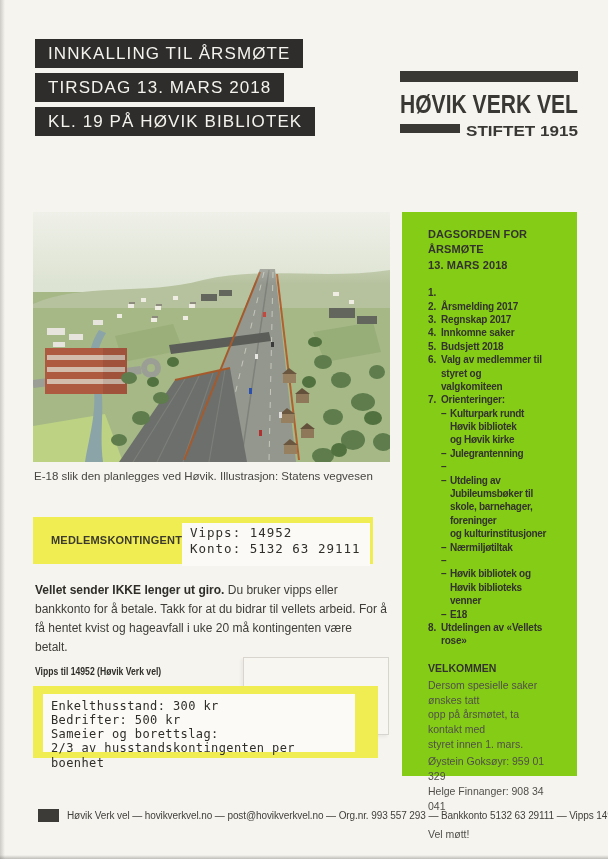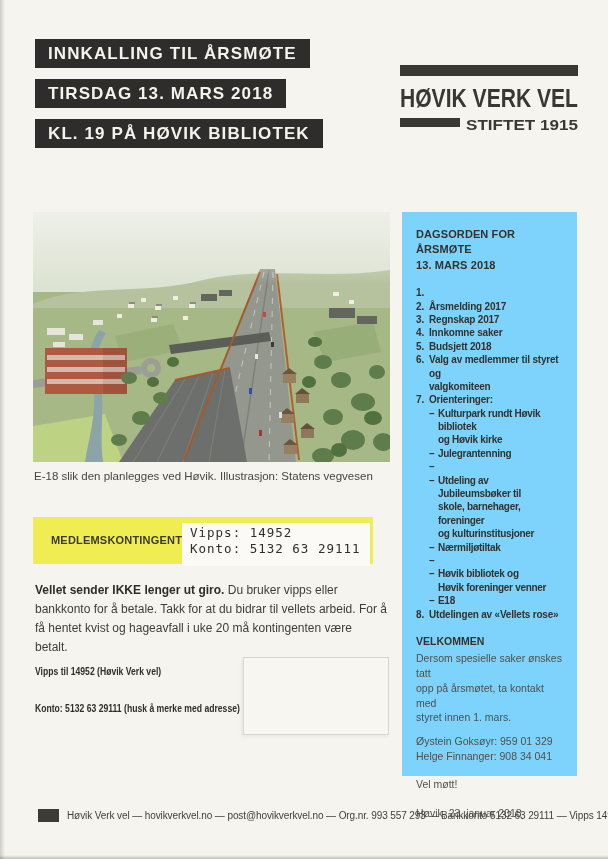--- a/index.html
+++ b/index.html
@@ -5,25 +5,25 @@
   html,body{margin:0;padding:0;}
   .page{position:relative;width:608px;height:859px;background:#f5f4ef;overflow:hidden;
         font-family:"Liberation Sans",sans-serif;color:#33322d;}
   .scan-edge-left{position:absolute;left:0;top:0;width:5px;height:100%;
         background:linear-gradient(to right,rgba(110,108,100,.30),rgba(110,108,100,0));}
   .scan-edge-bottom{position:absolute;left:0;bottom:0;width:100%;height:4px;
         background:linear-gradient(to top,rgba(90,88,82,.35),rgba(90,88,82,0));}
 
   
   .headerbars{position:absolute;left:35px;top:39px;}
-  .bar{display:table;background:#2e2d2b;color:#f4f3ee;font-weight:bold;font-size:17px;
-       letter-spacing:1.1px;padding:5px 13px 4px;margin-bottom:11px;white-space:nowrap;}
-
-  
-  .logo{position:absolute;left:400px;top:65px;width:178px;height:78px;}
+  .bar{display:table;background:#2e2d2b;color:#f4f3ee;font-weight:normal;font-size:17px;
+       letter-spacing:1.1px;padding:5px 13px 4px;margin-bottom:5px;white-space:nowrap;}
+
+  
+  .logo{position:absolute;left:400px;top:71px;width:178px;height:78px;}
 
   
   .illustration{position:absolute;left:33px;top:212px;width:357px;height:250px;}
   .caption{position:absolute;left:34px;top:470px;font-size:11.5px;color:#474640;text-align:center;}
 
   
   .ybox1{position:absolute;left:33px;top:517px;width:340px;height:47px;background:#f0ed52;}
   .ybox1-label{position:absolute;left:18px;top:17px;font-size:11px;font-weight:bold;
        color:#3b3a2c;letter-spacing:.2px;}
   .ybox1-white{position:absolute;left:149px;top:6px;width:188px;height:43px;background:#fbfaf6;
@@ -40,33 +40,33 @@
   .patch{position:absolute;left:243px;top:657px;width:144px;height:76px;background:#f7f6f1;
        border:1px solid rgba(175,173,164,.45);box-shadow:-2px 2px 3px rgba(0,0,0,.05);}
 
   
   .ybox2{position:absolute;left:33px;top:686px;width:345px;height:72px;background:#f0ed52;}
   .ybox2-white{position:absolute;left:10px;top:8px;width:312px;height:58px;background:#fbfaf6;
        box-sizing:border-box;padding:5px 8px;font-family:"DejaVu Sans Mono",monospace;
        font-size:12px;letter-spacing:.4px;line-height:1.18;color:#2f2e29;white-space:pre-line;}
 
   
-  .agenda{position:absolute;left:402px;top:212px;width:175px;height:564px;background:#7dd3fc;
-       box-sizing:border-box;padding:15px 14px;color:#34322d;}
+  .agenda{position:absolute;left:402px;top:212px;width:175px;height:564px;background:#84cc16;
+       box-sizing:border-box;padding:15px 26px;color:#34322d;}
   .ag-title{font-size:11px;font-weight:bold;line-height:1.4;letter-spacing:.1px;white-space:pre-line;}
   .ag-list{margin-top:13px;font-size:10px;font-weight:bold;line-height:1.34;}
   .ag-row{display:flex;}
   .ag-num{width:13px;flex:none;}
   .ag-text{white-space:pre-line;letter-spacing:-0.2px;}
   .ag-sub{display:flex;padding-left:13px;}
   .ag-dash{width:9px;flex:none;}
   .ag-subtext{white-space:pre-line;letter-spacing:-0.3px;}
   .welcome{margin-top:13px;font-size:10.5px;line-height:1.42;color:#514f49;}
   .welcome .wl-head{font-weight:bold;color:#34322d;margin-bottom:2px;}
-  .wl-body{white-space:pre-line;margin-bottom:9px;}
+  .wl-body{white-space:pre-line;margin-bottom:2px;}
   .wl-closing{margin-top:13px;}
   .wl-date{margin-top:14px;}
 
   
   .footer{position:absolute;left:38px;top:809px;display:flex;align-items:center;}
   .footer-mark{width:21px;height:13px;background:#3c3b38;margin-right:8px;flex:none;}
   .footer-text{font-size:10px;letter-spacing:-0.1px;color:#403f3a;white-space:nowrap;}
 </style>
 </head>
 <body>
@@ -225,20 +225,26 @@
   </div>
 
   <div class="para"><b>Vellet sender IKKE lenger ut giro.</b><span> Du bruker vipps eller bankkonto for å betale. Takk for at du bidrar til vellets arbeid. For å få hentet kvist og hageavfall i uke 20 må kontingenten være betalt.</span></div>
   <div class="boldlines">
     <div>Vipps til 14952 (Høvik Verk vel)</div>
     <div>Konto: 5132 63 29111 (husk å merke med adresse)</div>
   </div>
 
   <div class="patch"></div>
 
+  <div class="ybox2">
+    <div class="ybox2-white">Enkelthusstand: 300 kr
+Bedrifter: 500 kr
+Sameier og borettslag:
+2/3 av husstandskontingenten per boenhet</div>
+  </div>
 
   <div class="agenda">
     <div class="ag-title">DAGSORDEN FOR ÅRSMØTE
 13. MARS 2018</div>
     <div class="ag-list" id="agenda-list">
         <div class="ag-row">
           <span class="ag-num">1.</span>
         </div>
         <div class="ag-row">
           <span class="ag-num">2.</span>
@@ -286,21 +292,21 @@
         <div class="ag-sub">
           <span class="ag-dash">–</span>
           <span class="ag-subtext">Nærmiljøtiltak</span>
         </div>
         <div class="ag-sub">
           <span class="ag-dash">–</span>
         </div>
         <div class="ag-sub">
           <span class="ag-dash">–</span>
           <span class="ag-subtext">Høvik bibliotek og
-Høvik foreninger venner</span>
+Høvik biblioteks venner</span>
         </div>
         <div class="ag-sub">
           <span class="ag-dash">–</span>
           <span class="ag-subtext">E18</span>
         </div>
         <div class="ag-row">
           <span class="ag-num">8.</span>
           <span class="ag-text">Utdelingen av «Vellets rose»</span>
         </div>
       </div>

